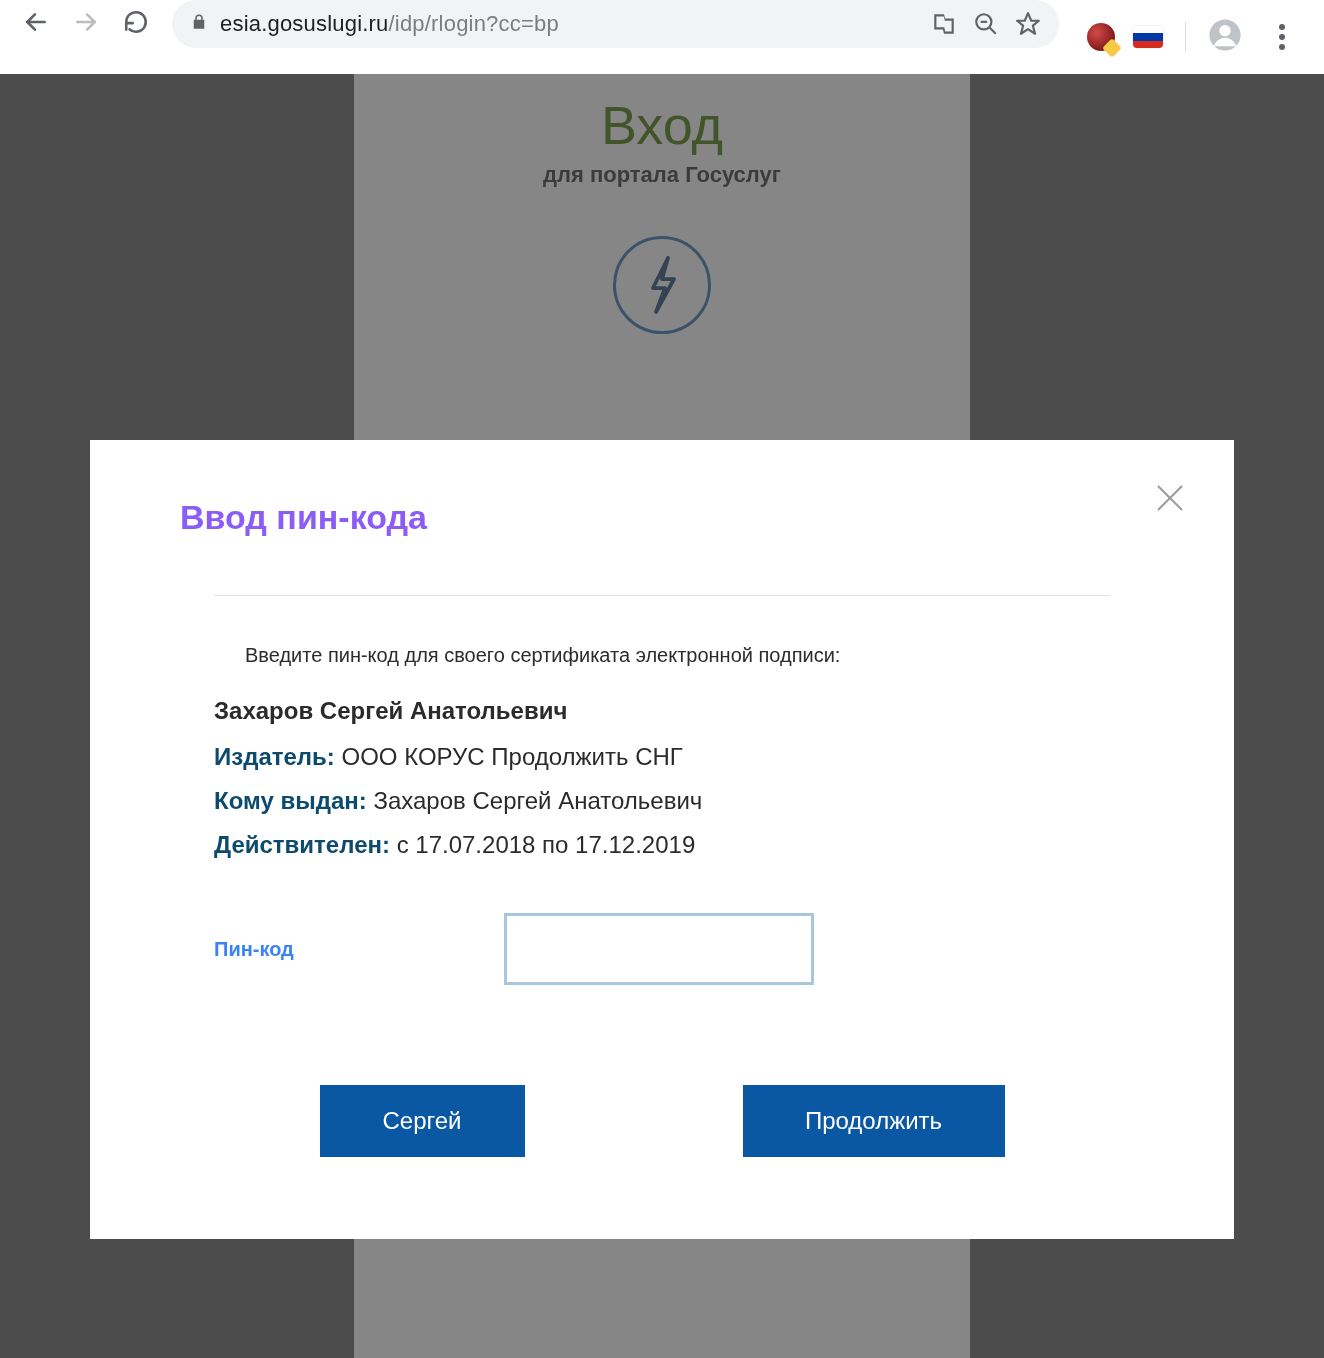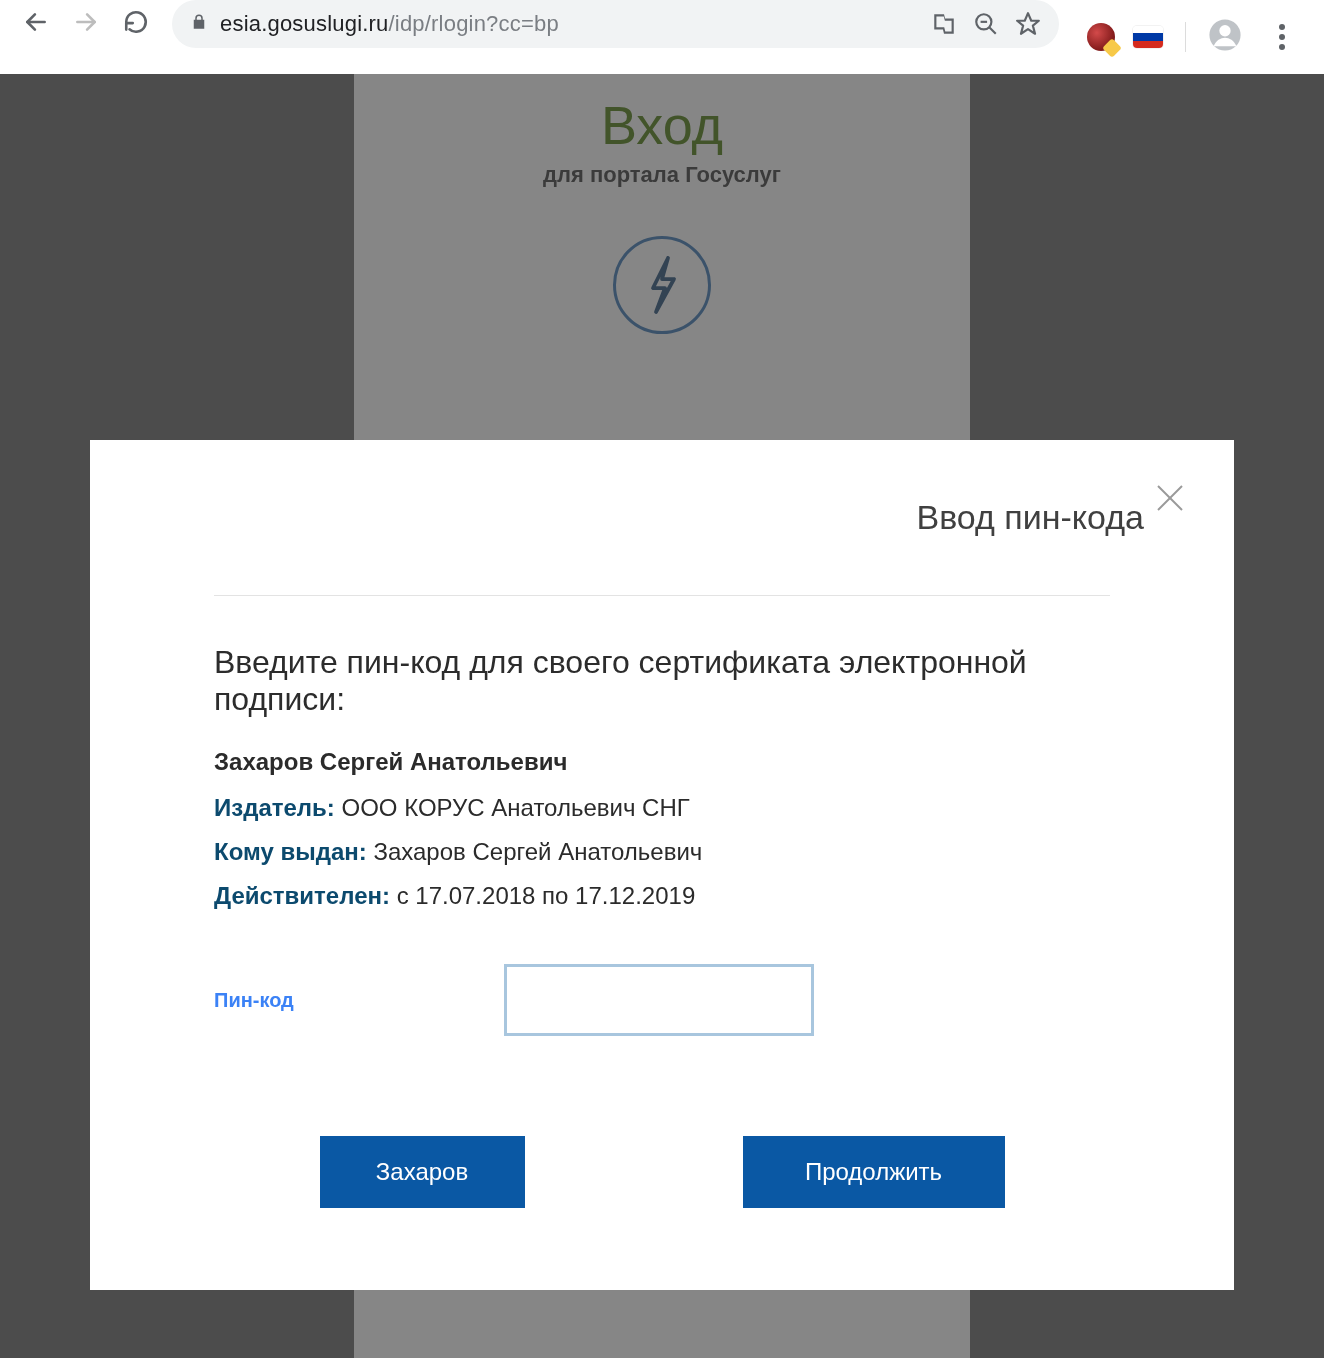--- a/index.html
+++ b/index.html
@@ -98,27 +98,27 @@
     right: 90px;
     background: #fff;
     padding: 58px 90px 82px 90px;
   }
   .modal-close {
     position:absolute; top:38px; right:44px; width:40px;height:40px;
     display:flex;align-items:center;justify-content:center; color:#9a9a9a; cursor:pointer;
   }
   .modal-close svg{width:32px;height:32px;stroke:#9a9a9a;stroke-width:1.5;}
   .modal-title {
-    text-align:right; font-size:34px; color:#404040;
+    text-align:left; font-size:34px; color:#8b5cf6;font-weight:bold;
   }
   .modal hr {
     border:none; border-top:1px solid #e3e3e3; margin:58px 34px 48px;
   }
   .modal-body { padding: 0 34px; }
-  .instr { font-size:32px; color:#2c2c2c; margin-bottom:30px; }
+  .instr { font-size:20px; color:#2c2c2c; margin-bottom:30px;margin-left:31px; }
   .cert-name { font-size:24px; font-weight:700; color:#2b2b2b; margin-bottom:18px;}
   .cert-line { font-size:24px; color:#2b2b2b; margin-bottom:16px; }
   .cert-line .label { color:#0c4a6e;font-weight:bold; }
   .pin-row { display:flex; align-items:center; margin-top:54px; }
   .pin-label { width:290px; font-size:20px; color:#3b82f6;font-weight:bold; }
   .pin-input {
     width:310px; height:72px; border:3px solid #a8c6de; background:#fff;
     font-size:24px; padding:0 16px; outline:none;
   }
   .modal-actions{
@@ -229,35 +229,35 @@
           <line x1="21" y1="3" x2="3" y2="21"></line>
         </svg>
     </div>
     <div class="modal-title">Ввод пин-кода</div>
     <hr>
     <div class="modal-body">
       <div class="instr">Введите пин-код для своего сертификата электронной подписи:</div>
       <div class="cert-name">Захаров Сергей Анатольевич</div>
       <div class="cert-line">
         <span class="label">Издатель:</span>
-        <span>ООО КОРУС Анатольевич СНГ</span>
+        <span>ООО КОРУС Продолжить СНГ</span>
       </div>
       <div class="cert-line">
         <span class="label">Кому выдан:</span>
         <span>Захаров Сергей Анатольевич</span>
       </div>
       <div class="cert-line">
         <span class="label">Действителен:</span>
         <span>с 17.07.2018 по 17.12.2019</span>
       </div>
 
       <div class="pin-row">
         <div class="pin-label">Пин-код</div>
         <input class="pin-input" type="password" autofocus="" value="" style="">
       </div>
     </div>
 
     <div class="modal-actions">
-      <button class="btn btn-cancel">Захаров</button>
+      <button class="btn btn-cancel">Сергей</button>
       <button class="btn btn-continue">Продолжить</button>
     </div>
   </div>
 </div>
 
 </body></html>

